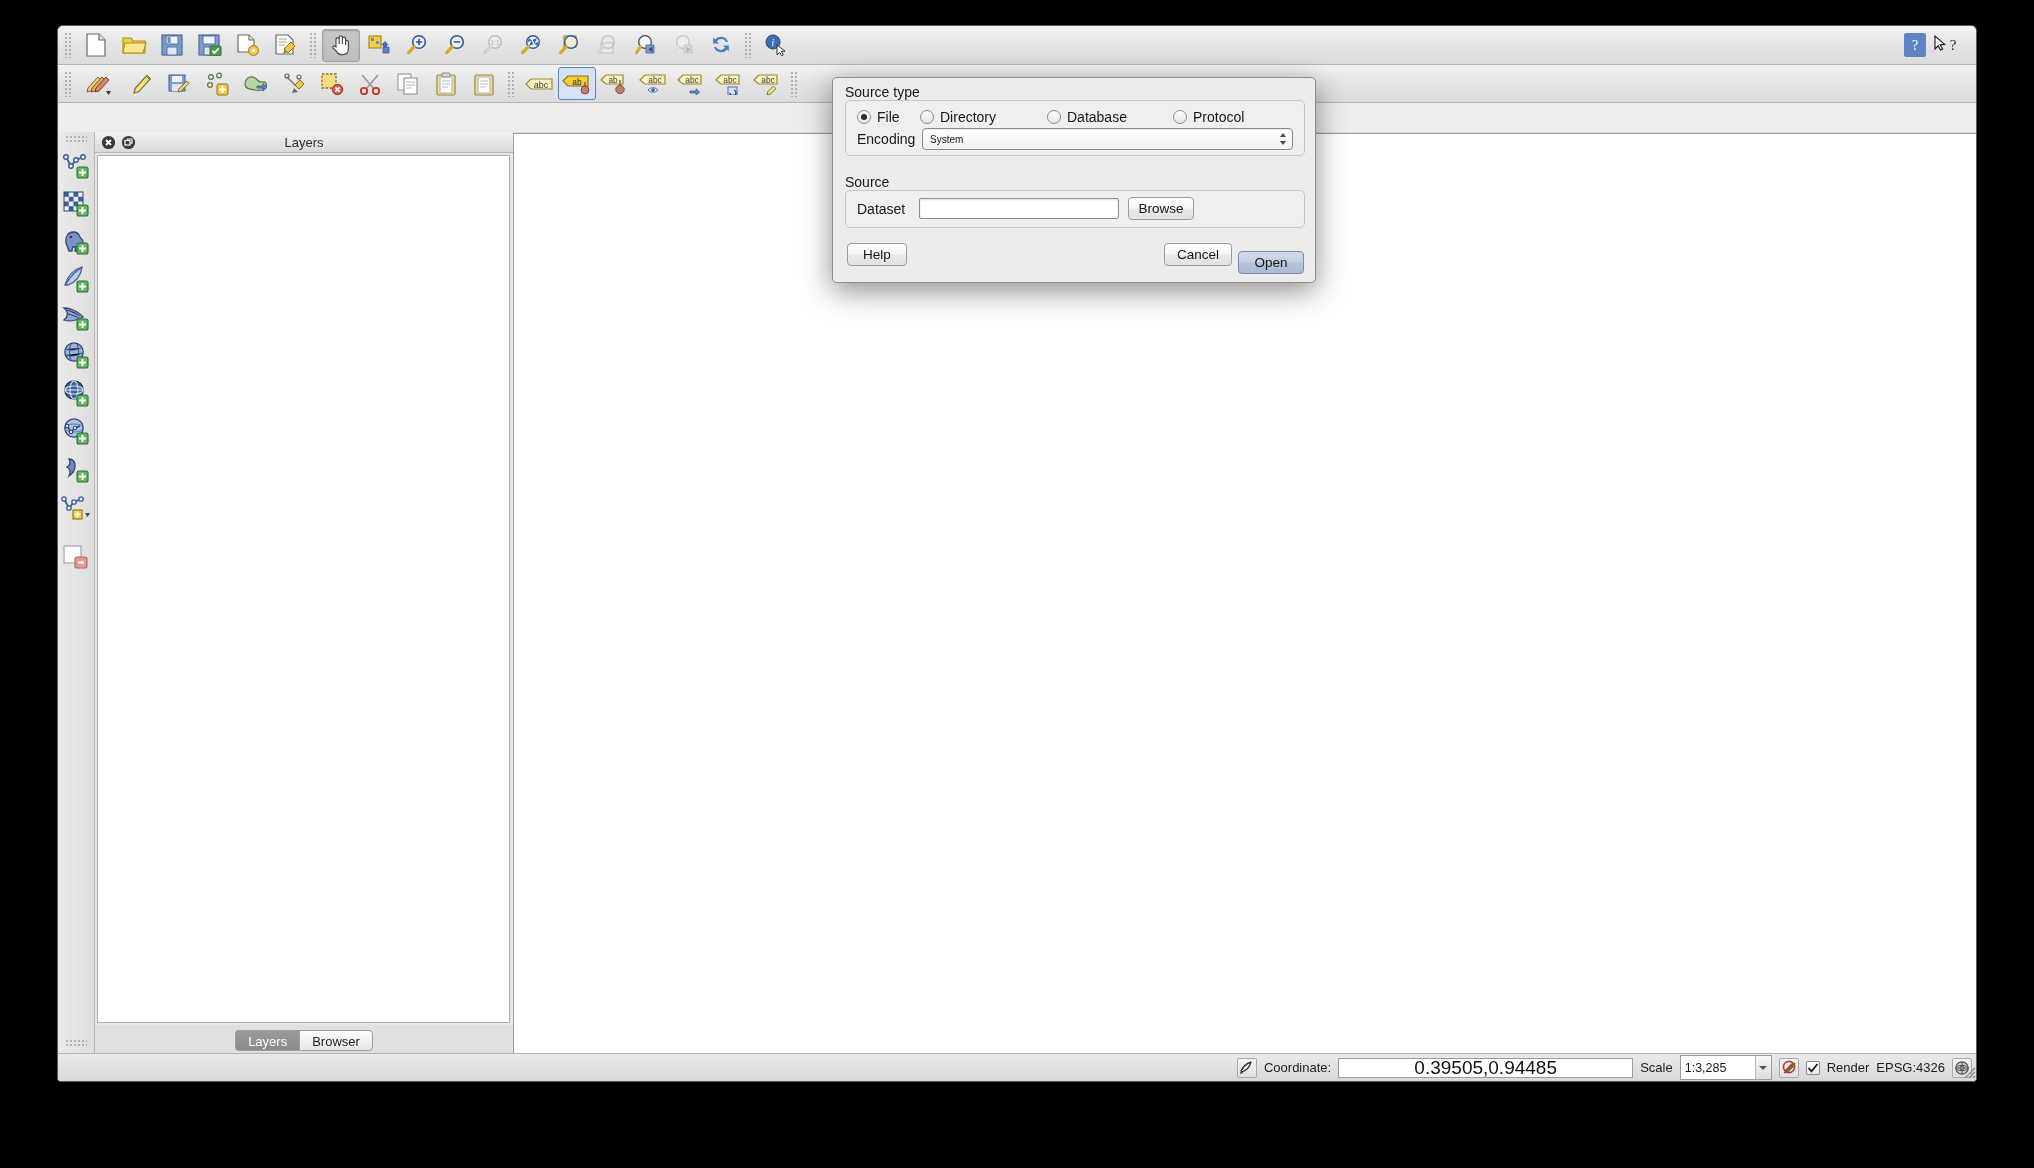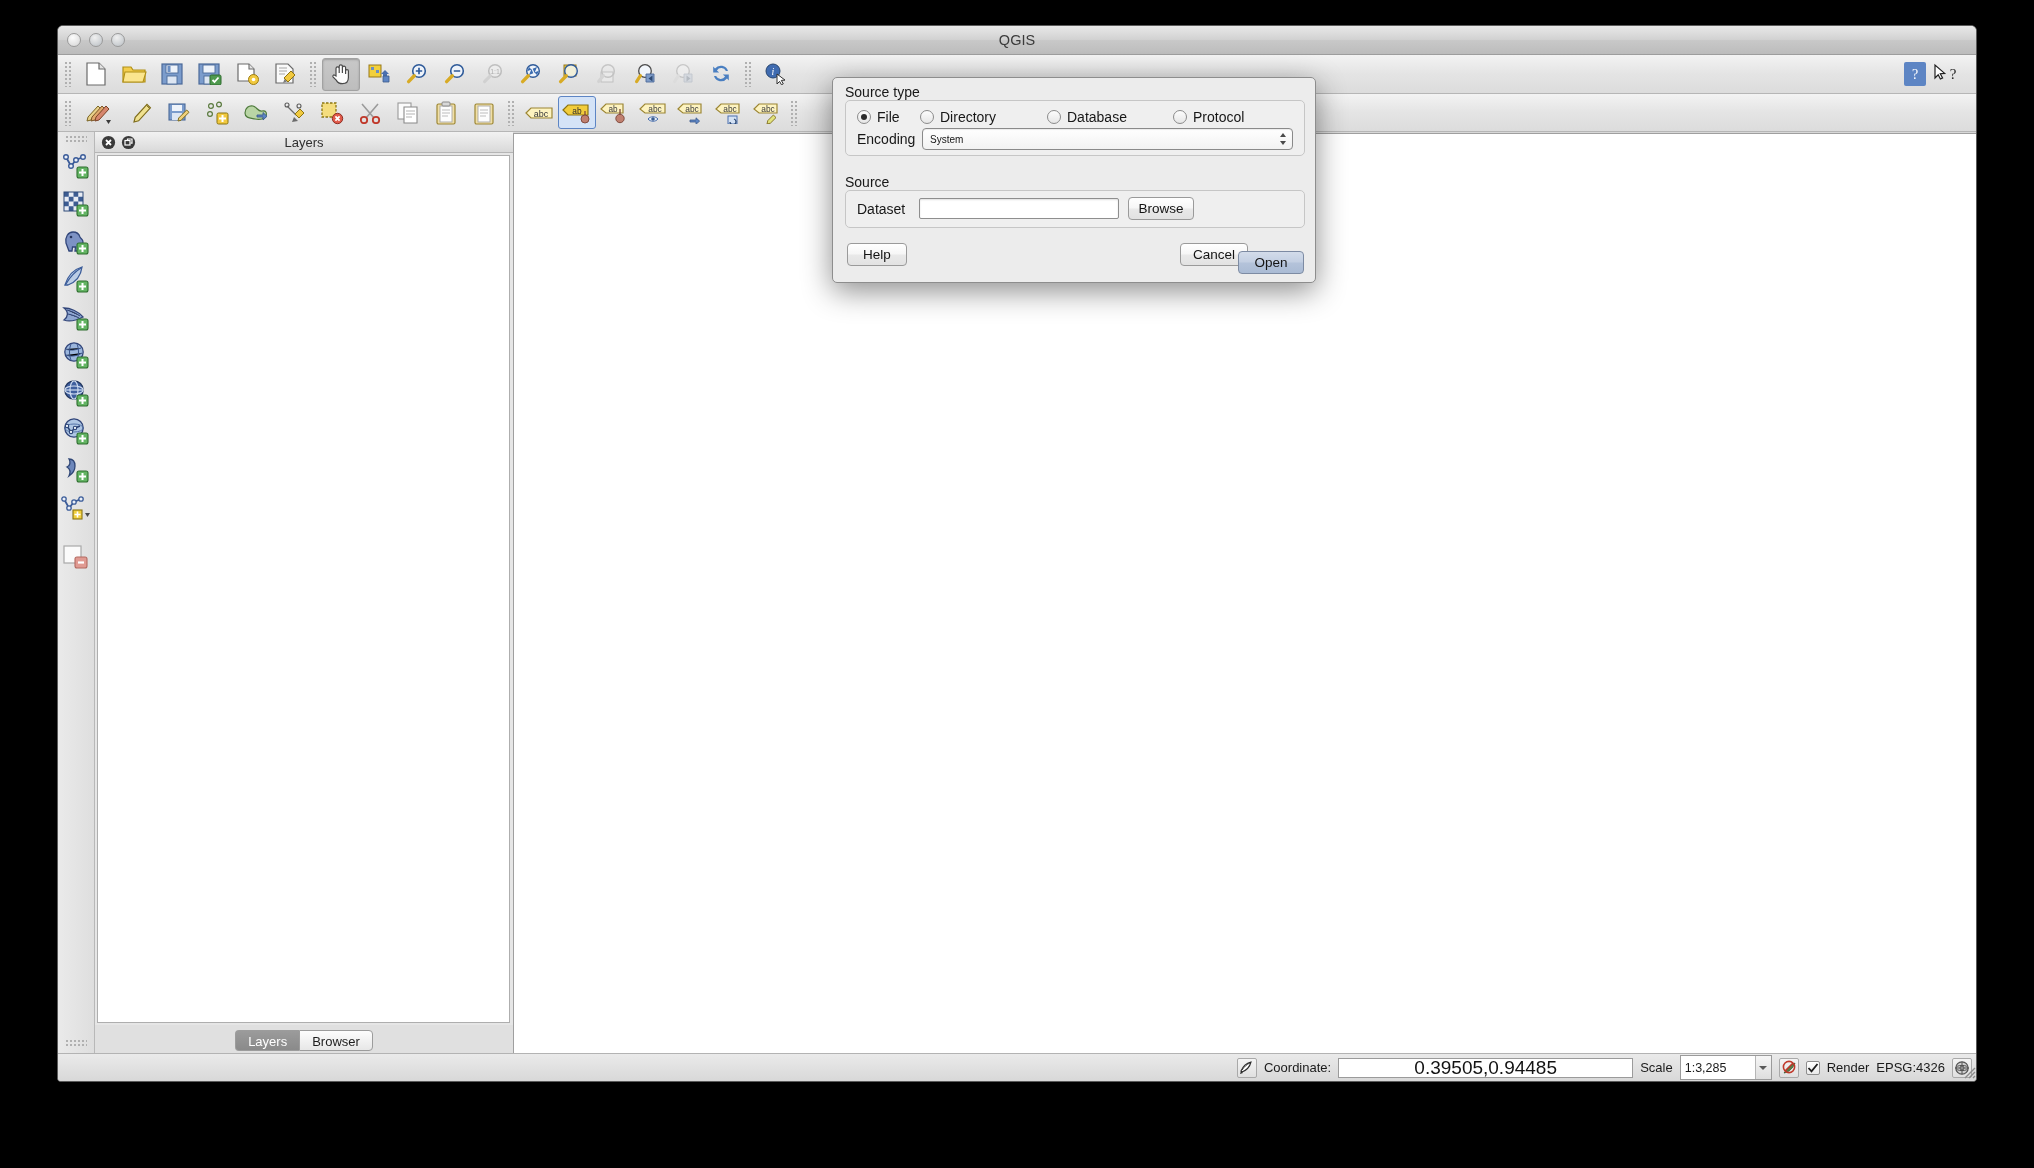--- a/index.html
+++ b/index.html
@@ -248,28 +248,20 @@
     background: linear-gradient(to bottom, #d3dcea 0%, #c3cfe2 48%, #b4c3da 52%, #aabbd4 100%);
     border-color: #7d8ba3;
     margin-top: 8px;
   }
 </style>
 </head>
 <body>
 
 <div id="app-window">
 
-  <div id="titlebar">
-    <div id="window-controls">
-      <div class="wc close"></div>
-      <div class="wc min"></div>
-      <div class="wc zoomb"></div>
-    </div>
-    <div id="window-title">QGIS</div>
-  </div>
 
   <div id="toolbar1" class="toolbar">
     <div class="grip"></div>
 
     <div class="tbtn">
       <svg width="22" height="24" viewBox="0 0 22 24">
           <path d="M2 1h12l6 6v16H2z" fill="#fff" stroke="#6a6a6a" stroke-width="1.2"></path>
           <path d="M14 1v6h6" fill="#e2e2e2" stroke="#6a6a6a" stroke-width="1.2"></path>
         </svg>
     </div>
@@ -797,17 +789,17 @@
     </div>
 
     <div class="grp-label" style="left:12px; top:96px;">Source</div>
     <div class="grp-box" style="left:12px; top:112px; width:460px; height:38px;"></div>
 
     <div style="position:absolute; left:24px; top:123px; font-size:14px;">Dataset</div>
     <input id="dataset-input" style="left: 86px; top: 120px; width: 200px;" value="" placeholder="">
     <div class="dlg-btn" style="left:295px; top:119px; width:66px;">Browse</div>
 
     <div class="dlg-btn" style="left:14px; top:165px; width:60px;">Help</div>
-    <div class="dlg-btn" style="left:331px; top:165px; width:68px;margin-left:16px;">Cancel</div>
+    <div class="dlg-btn" style="left:331px; top:165px; width:68px;">Cancel</div>
     <div class="dlg-btn default" style="left:405px; top:165px; width:66px;">Open</div>
   </div>
 
 </div>
 
 </body></html>

